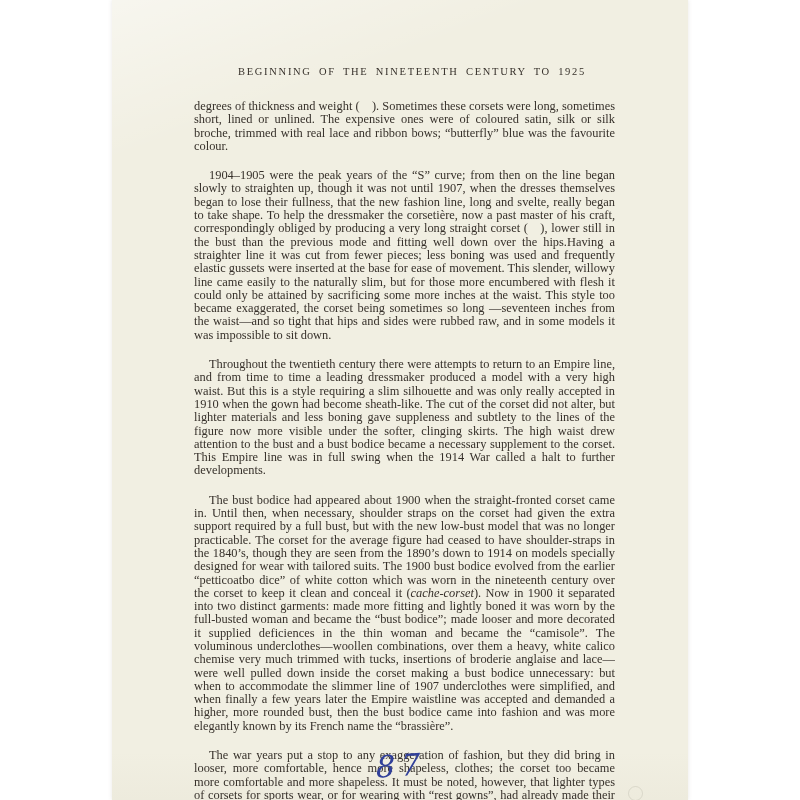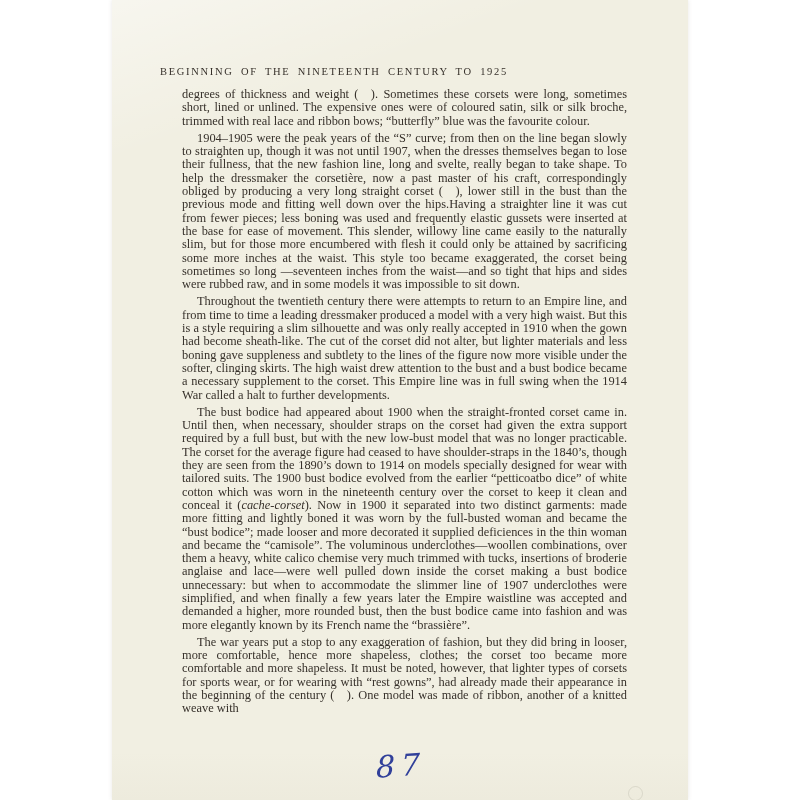--- a/index.html
+++ b/index.html
@@ -9,36 +9,36 @@
   }
   .scan{position:relative;width:800px;height:800px;}
   .page{
     position:absolute;left:112px;top:0;width:576px;height:800px;
     background-color:var(--paper,#f1efe2);
     background-image:linear-gradient(160deg, rgba(255,255,255,0.45) 0%, rgba(255,255,255,0.0) 16%),
                      linear-gradient(0deg, rgba(220,216,198,0.18) 0%, rgba(220,216,198,0.0) 6%);
     box-shadow:0 0 4px rgba(120,115,100,0.18);
   }
   .running-header{
-    position:absolute;left:48px;top:66px;width:472px;
-    text-align:left;
+    position:absolute;left:64px;top:66px;width:472px;
+    text-align:center;
     font-size:10.5px;
     letter-spacing:1.7px;
     word-spacing:3px;
     color:var(--ink,#3b352c);
   }
   .body-text{
     position:absolute;left:66px;top:84px;width:453px;
     font-size:12.4px;
     line-height:13.3px;
     color:var(--ink,#36302a);
     text-align:justify;
     text-justify:inter-word;
   }
-  .body-text p{margin:4px;padding:0;}
+  .body-text p{margin:16px;padding:0;}
   .body-text p.indent{text-indent:15px;}
   .body-text i{font-style:italic;font-family:Liberation Serif, serif;}
   .hw-number{
     position:absolute;left:264px;top:748px;
     font-family:"DejaVu Serif", serif;
     font-style:italic;
     font-size:30px;
     letter-spacing:6px;
     color:var(--hw-ink,#31409a);
     transform:rotate(-4deg) skewX(-4deg);

